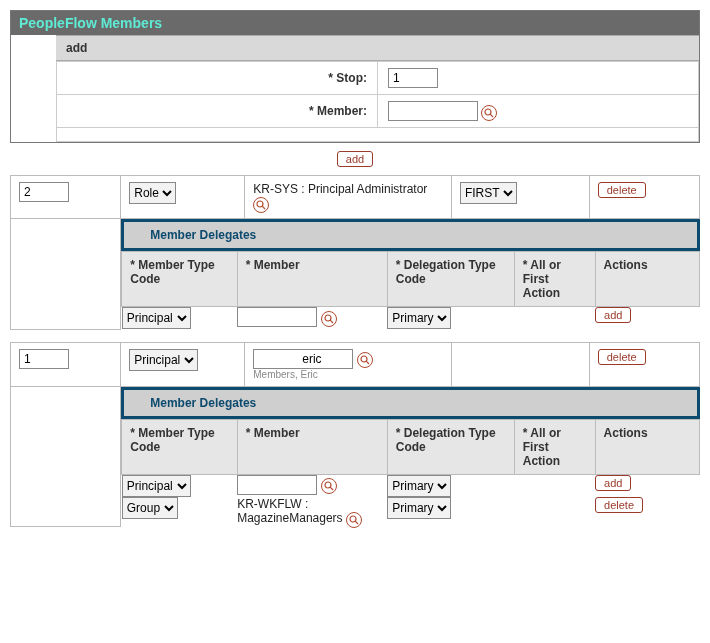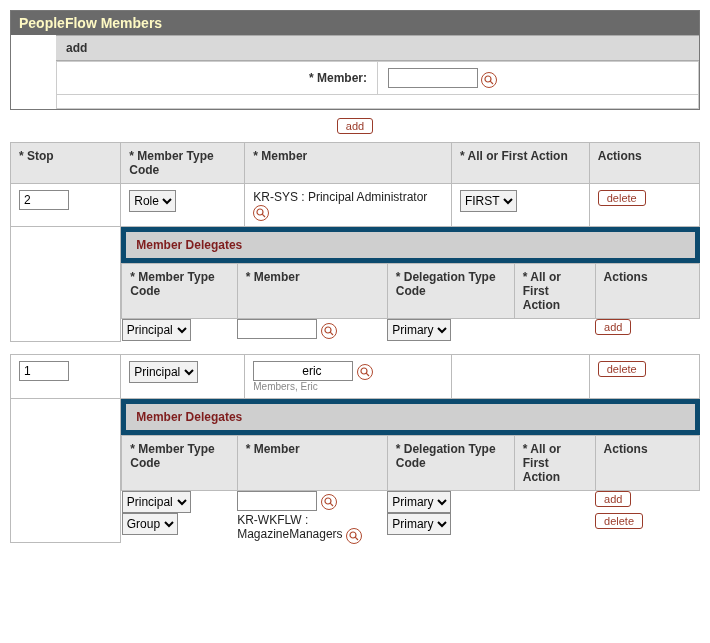--- a/index.html
+++ b/index.html
@@ -9,21 +9,21 @@
     font-family: Arial, Helvetica, sans-serif;
     font-size: 12px;
     background: #fff;
     color: #222;
   }
   .panel {
     border: 1px solid #777;
   }
   .panel-title {
     background: #6a6a6a;
-    color: #fef9c3;
+    color: #5eead4;
     font-weight: bold;
     font-size: 14px;
     padding: 4px 8px;
   }
   .sub-bar {
     background: #d9d9d9;
     color: #333;
     font-weight: bold;
     padding: 5px 10px;
     border-top: 1px solid #aaa;
@@ -63,24 +63,24 @@
     background: #e6e6e6;
     font-weight: bold;
     color: #333;
   }
   .nested-wrap td {
     padding: 0;
     border: none;
   }
   .nested-title {
     background: #cfcfcf;
-    border: 5px solid #0c4a6e;
-    font-weight: bold;
-    padding: 6px 10px;
-    color: #7f1d1d;
+    border: 3px solid #0c4a6e;
+    font-weight: bold;
+    padding: 6px 26px;
+    color: #0c4a6e;
   }
   .input-text {
     border: 1px solid #888;
     padding: 2px 4px;
     font-size: 12px;
     height: 20px;
   }
   .select {
     border: 1px solid #888;
     font-size: 12px;
@@ -138,20 +138,26 @@
 
 <div class="outer">
 
   <div class="panel">
     <div class="panel-title">PeopleFlow Members</div>
 
     <div class="indent-container">
       <div class="sub-bar">add</div>
       <table class="form-table">
         <tbody>
+            <tr>
+          <td class="label-cell">* Stop:</td>
+          <td>
+            <input type="text" class="input-text" style="width: 50px;" value="1">
+          </td>
+        </tr>
         <tr>
           <td class="label-cell">* Member:</td>
           <td>
             <input type="text" class="input-text" style="width: 90px;" value="">
             <span class="search-icon">
               <svg viewBox="0 0 10 10">
                     <circle cx="4" cy="4" r="3" fill="none" stroke="#b04a2f" stroke-width="1.2"></circle>
                     <line x1="6.2" y1="6.2" x2="9" y2="9" stroke="#b04a2f" stroke-width="1.2"></line>
                   </svg>
             </span>
@@ -173,27 +179,20 @@
       <table class="grid">
         <colgroup>
           <col style="width:16%">
           <col style="width:18%">
           <col style="width:30%">
           <col style="width:20%">
           <col style="width:16%">
         </colgroup>
         <tbody>
           <tr>
-            <th>* Stop</th>
-            <th>* Member Type Code</th>
-            <th>* Member</th>
-            <th>* All or First Action</th>
-            <th>Actions</th>
-          </tr>
-          <tr>
             <td><input type="text" class="input-text" style="width: 50px;" value="2"></td>
             <td><select class="select"><option>Role</option></select></td>
             <td><span>KR-SYS : Principal Administrator</span> <span class="search-icon">
                 <svg viewBox="0 0 10 10">
                   <circle cx="4" cy="4" r="3" fill="none" stroke="#b04a2f" stroke-width="1.2"></circle>
                   <line x1="6.2" y1="6.2" x2="9" y2="9" stroke="#b04a2f" stroke-width="1.2"></line>
                 </svg>
               </span></td>
             <td><select class="select"><option>FIRST</option></select></td>
             <td><button class="btn">delete</button></td>

